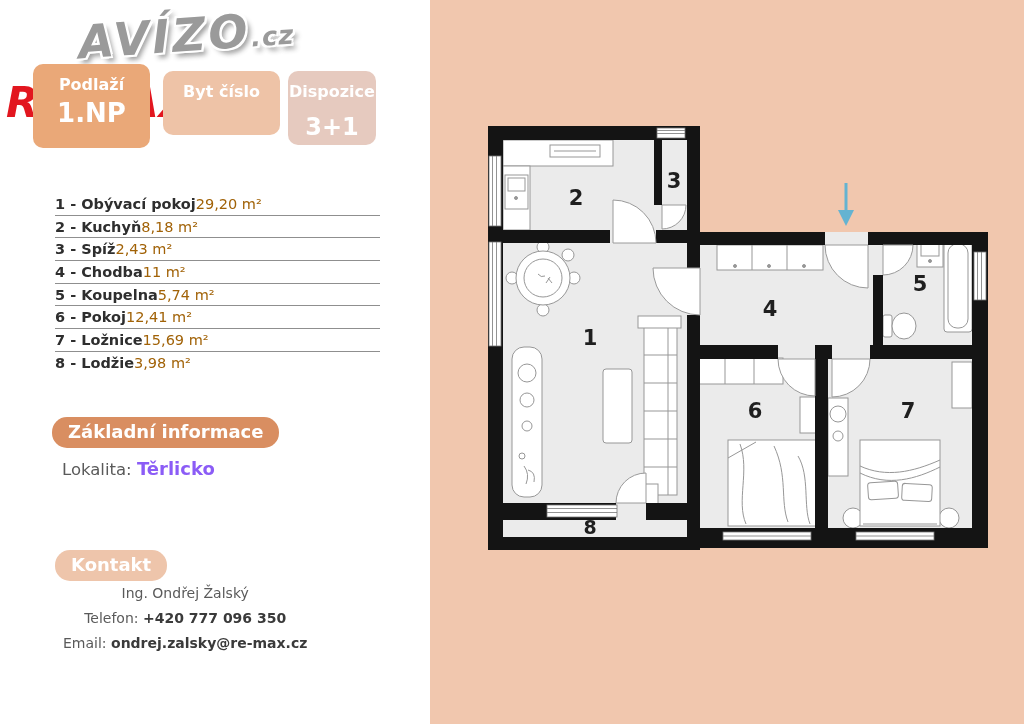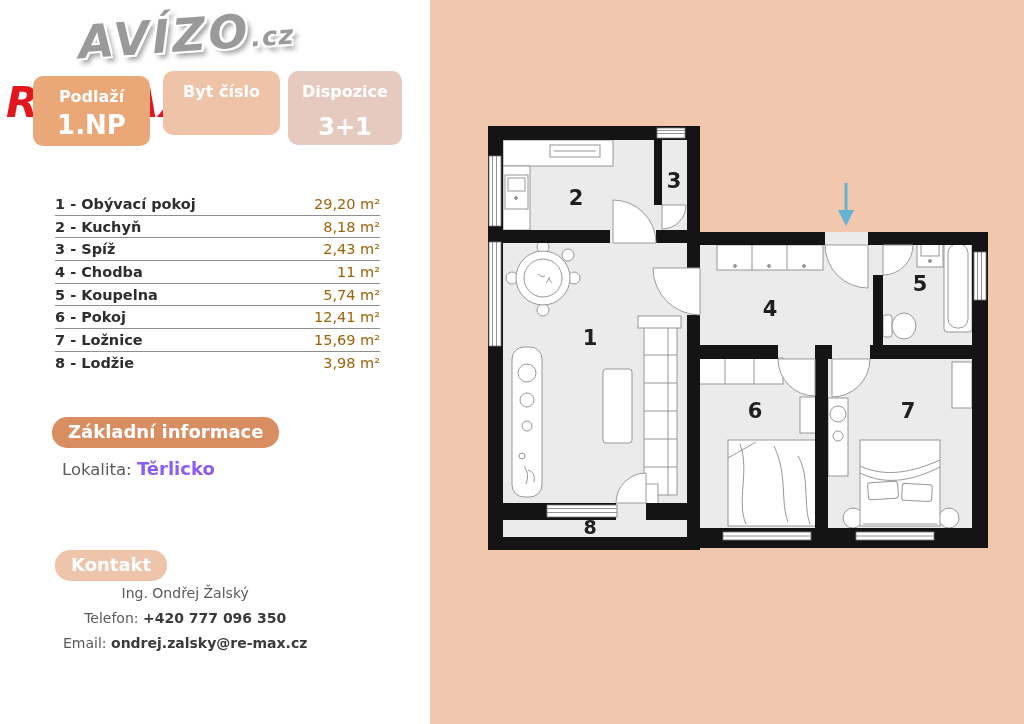--- a/index.html
+++ b/index.html
@@ -18,30 +18,30 @@
     letter-spacing:3px;color:#9a9a9a;transform:rotate(-4deg);
     text-shadow:-2px -2px 0 #fff,2px -2px 0 #fff,-2px 2px 0 #fff,2px 2px 0 #fff,4px 5px 5px rgba(40,40,40,.45);
     z-index:2;white-space:nowrap;}
   .avizo .tld{font-size:26px;letter-spacing:1px;}
   .remax{position:absolute;left:6px;top:34px;font-size:42px;font-weight:bold;font-style:italic;
     color:var(--remax-red);letter-spacing:0px;z-index:3;white-space:nowrap;margin-top:44px;}
   .remax .slash{color:var(--remax-blue);padding:0 1px;}
 
   
   .badge{position:absolute;border-radius:10px;color:#fff;text-align:center;z-index:4;}
-  .badge-1{left:33px;top:76px;width:117px;height:70px;background:var(--badge-floor);}
+  .badge-1{left:33px;top:64px;width:117px;height:84px;background:var(--badge-floor);}
   .badge-2{left:163px;top:71px;width:117px;height:64px;background:var(--badge-flat);}
-  .badge-3{left:288px;top:71px;width:114px;height:74px;background:var(--badge-layout);}
+  .badge-3{left:288px;top:71px;width:88px;height:74px;background:var(--badge-layout);}
   .badge .b-label{display:block;font-size:16px;font-weight:bold;margin-top:11px;}
   .badge .b-value{display:block;font-size:26px;font-weight:bold;margin-top:4px;}
   .badge-3 .b-value{font-size:24px;margin-top:12px;}
 
   
   .room-list{position:absolute;left:55px;top:193px;width:325px;z-index:4;}
-  .room-row{display:flex;justify-content:space-between;align-items:center;height:22.7px;
+  .room-row{display:flex;align-items:center;height:22.7px;
     border-bottom:1px solid #8f8f8f;}
   .room-row:last-child{border-bottom:none;}
   .room-name{font-size:14.5px;font-weight:bold;color:#2e2e2e;}
   .room-area{font-size:14.5px;color:#a16207;}
 
   
   .pill{position:absolute;color:#fff;font-weight:bold;font-size:18px;border-radius:15px;
     padding:4px 16px 6px 16px;z-index:4;white-space:nowrap;}
   .info-pill{left:52px;top:417px;background:var(--info-pill);}
   .contact-pill{left:55px;top:550px;background:var(--contact-pill);}

